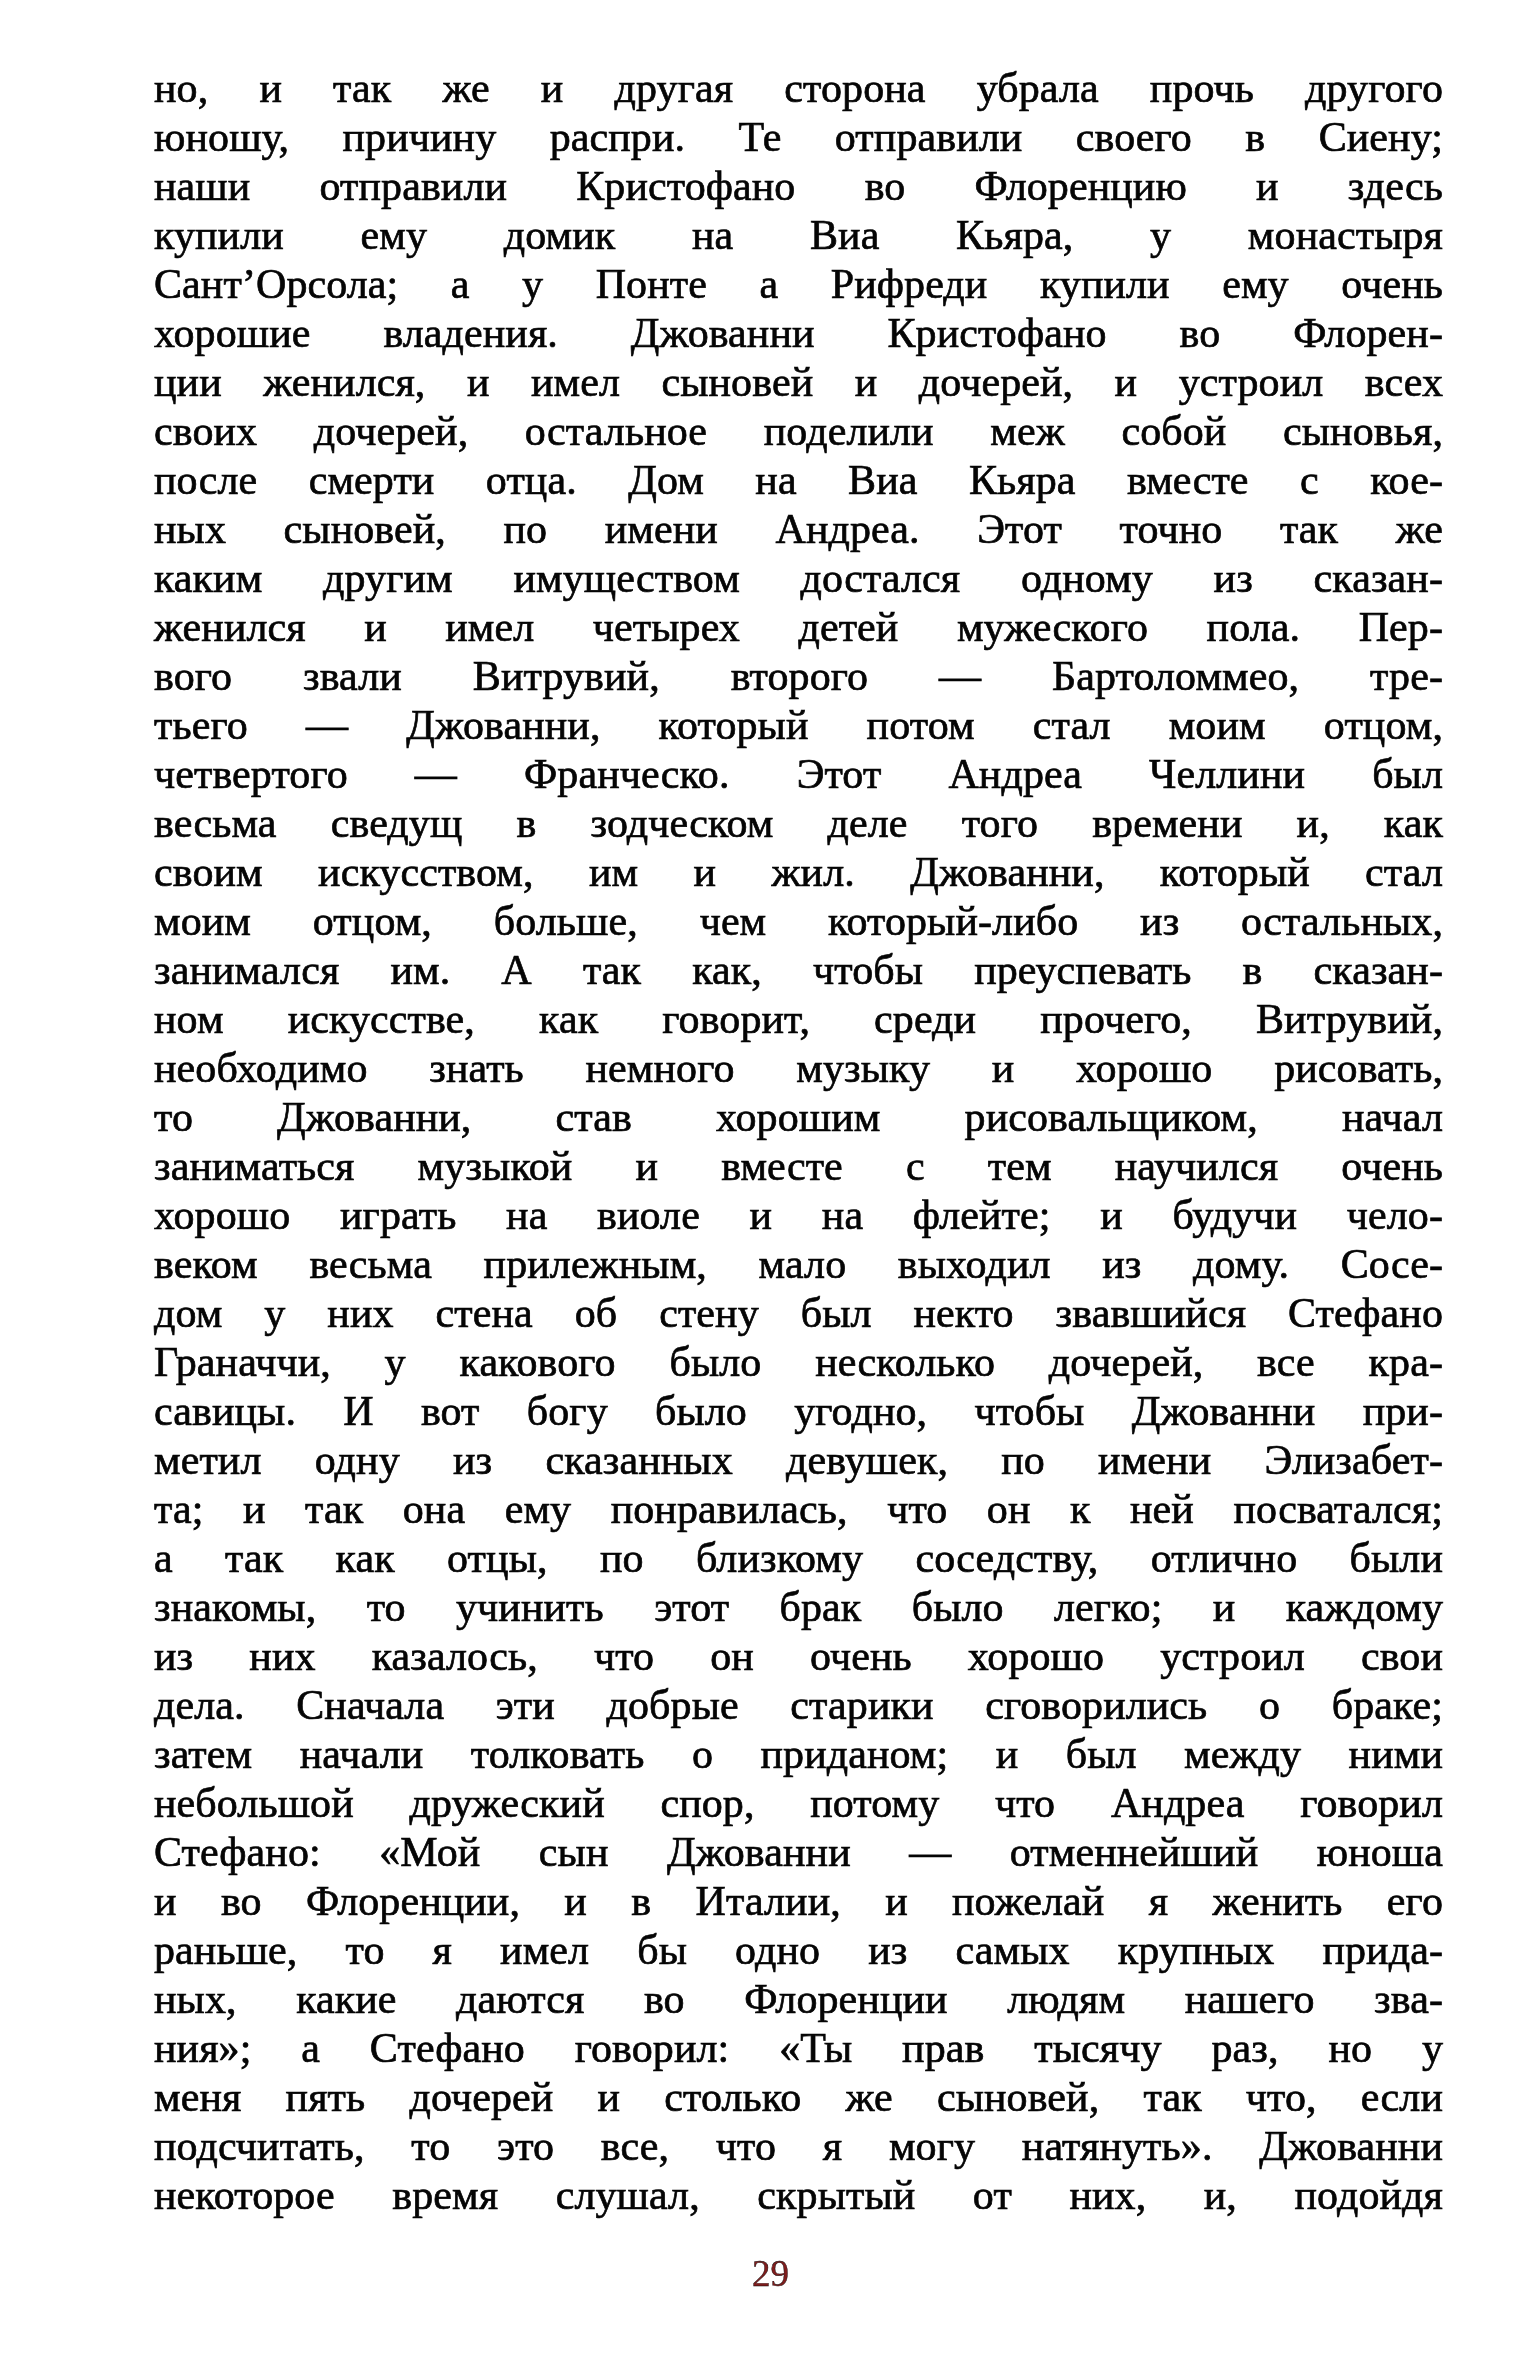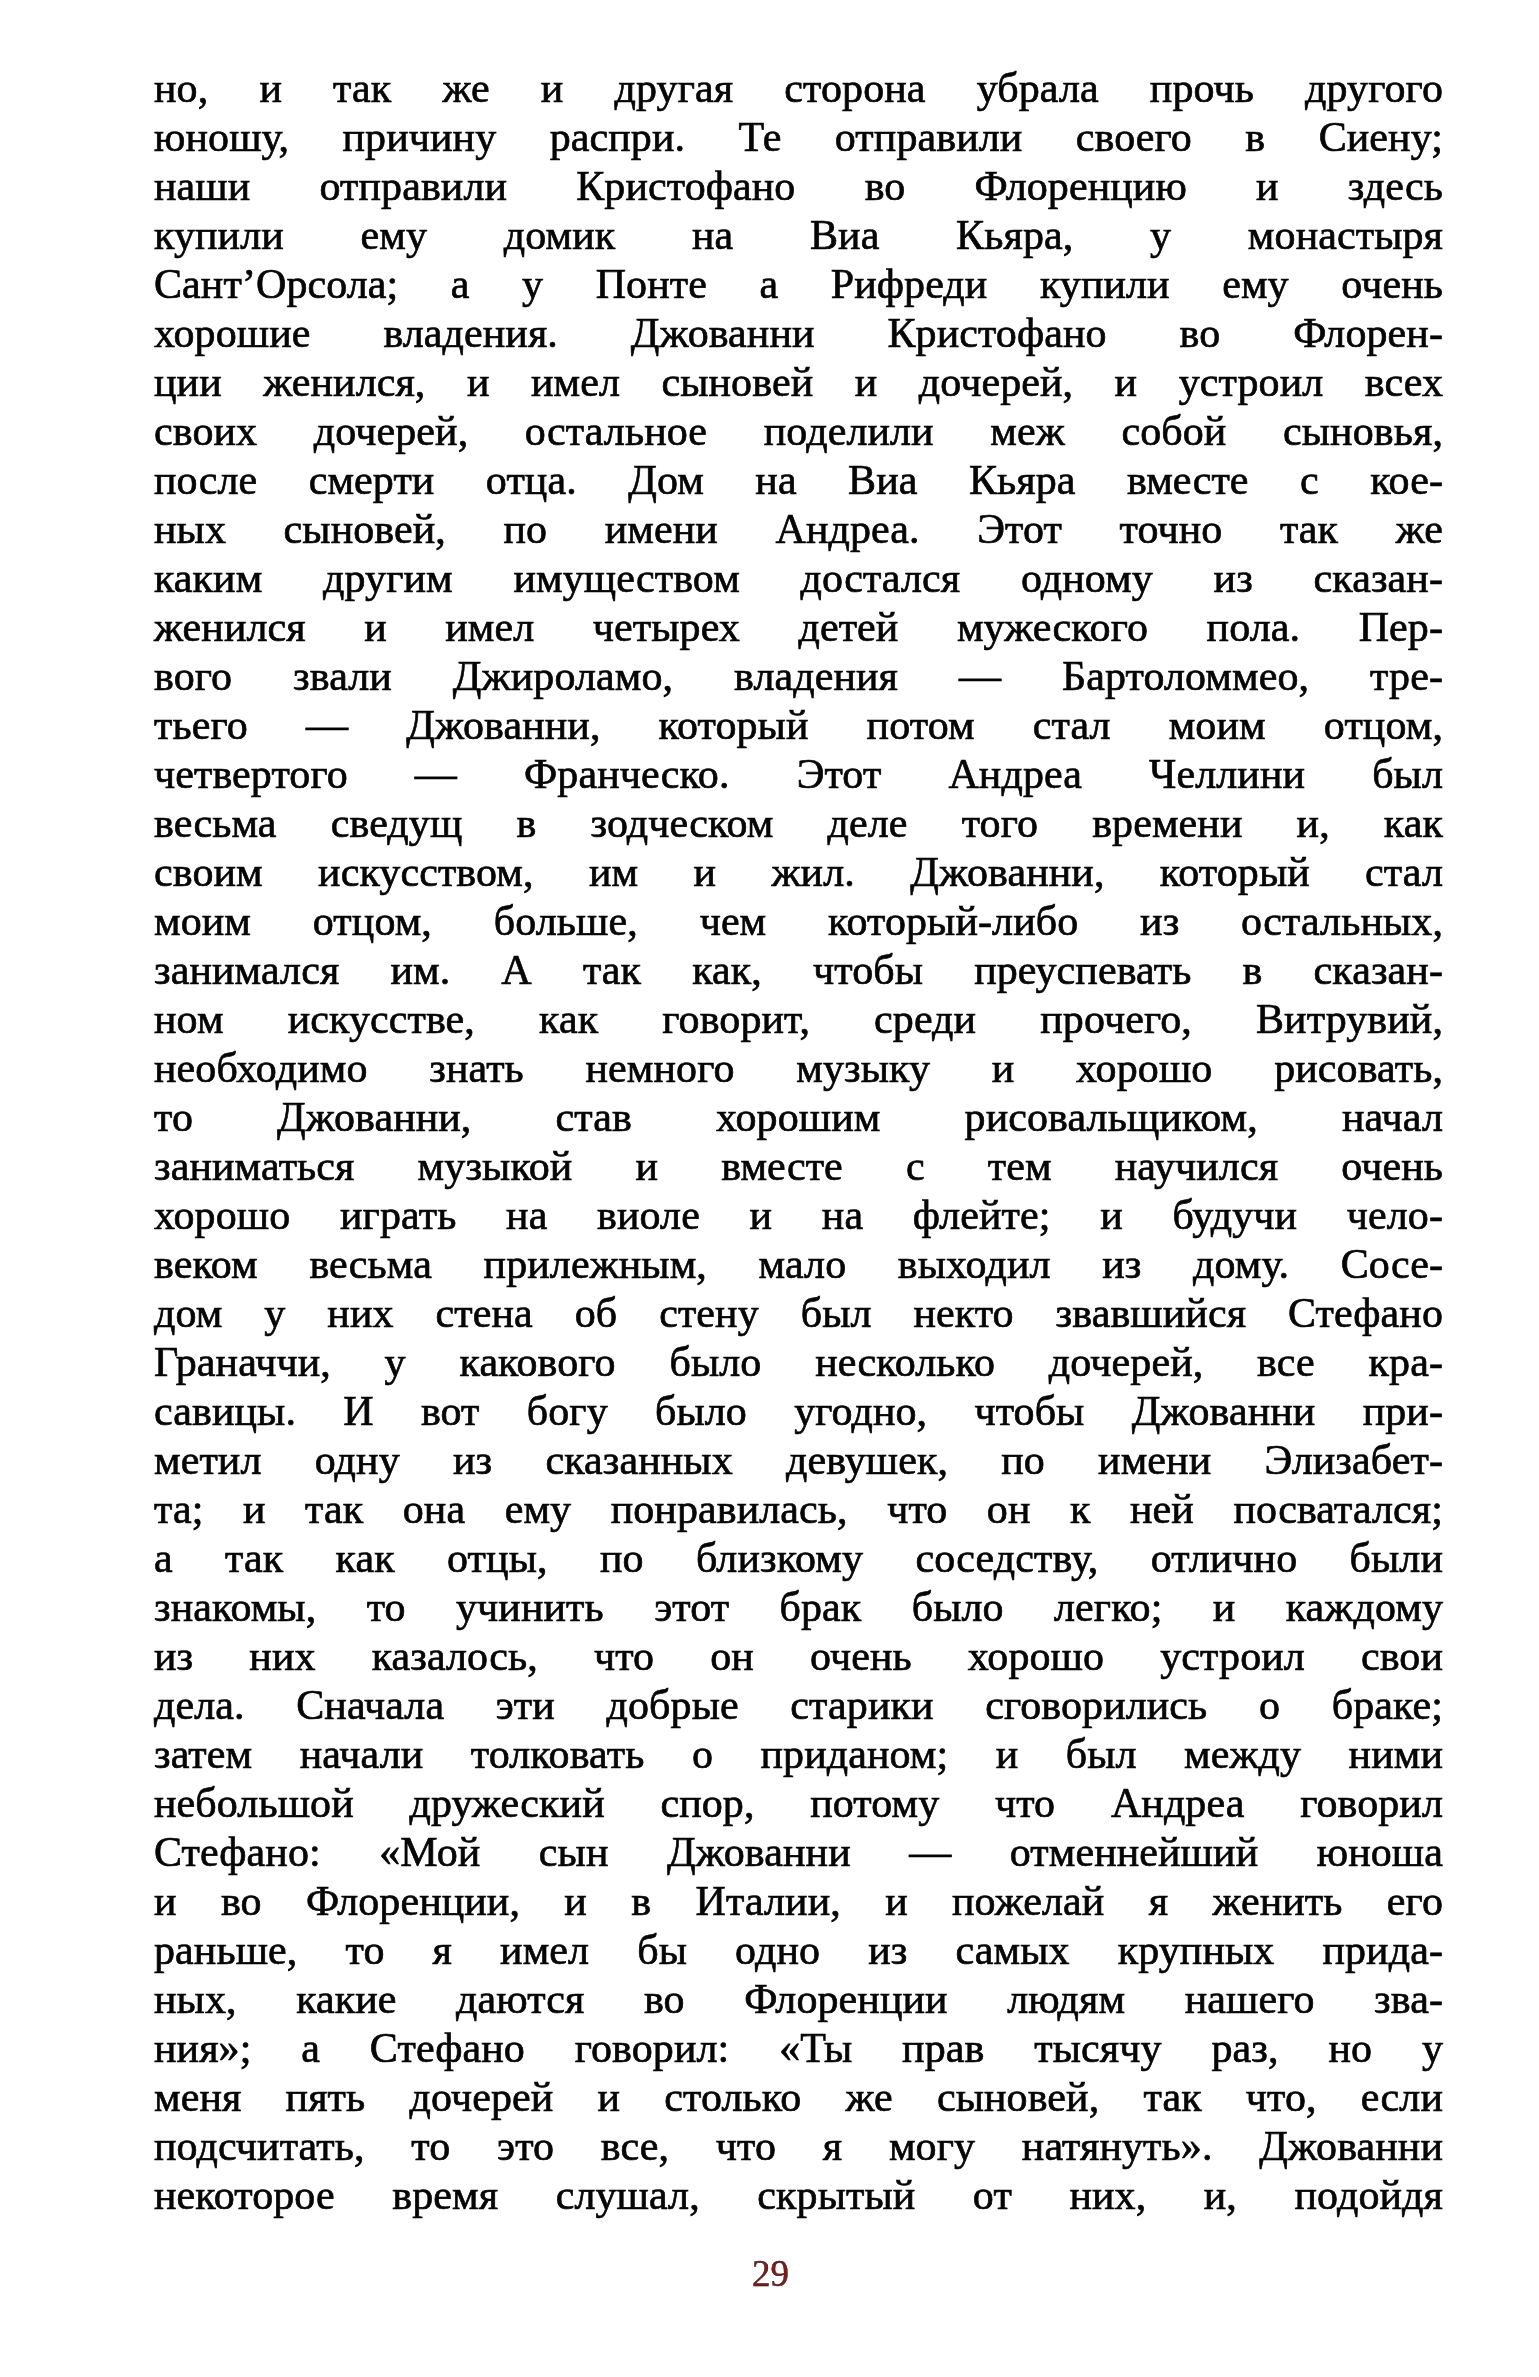--- a/index.html
+++ b/index.html
@@ -62,21 +62,21 @@
       <div class="text-line">наши отправили Кристофано во Флоренцию и здесь</div>
       <div class="text-line">купили ему домик на Виа Кьяра, у монастыря</div>
       <div class="text-line">Сант’Орсола; а у Понте а Рифреди купили ему очень</div>
       <div class="text-line">хорошие владения. Джованни Кристофано во Флорен-</div>
       <div class="text-line">ции женился, и имел сыновей и дочерей, и устроил всех</div>
       <div class="text-line">своих дочерей, остальное поделили меж собой сыновья,</div>
       <div class="text-line">после смерти отца. Дом на Виа Кьяра вместе с кое-</div>
       <div class="text-line">ных сыновей, по имени Андреа. Этот точно так же</div>
       <div class="text-line">каким другим имуществом достался одному из сказан-</div>
       <div class="text-line">женился и имел четырех детей мужеского пола. Пер-</div>
-      <div class="text-line">вого звали Джироламо, владения — Бартоломмео, тре-</div>
+      <div class="text-line">вого звали Витрувий, второго — Бартоломмео, тре-</div>
       <div class="text-line">тьего — Джованни, который потом стал моим отцом,</div>
       <div class="text-line">четвертого — Франческо. Этот Андреа Челлини был</div>
       <div class="text-line">весьма сведущ в зодческом деле того времени и, как</div>
       <div class="text-line">своим искусством, им и жил. Джованни, который стал</div>
       <div class="text-line">моим отцом, больше, чем который-либо из остальных,</div>
       <div class="text-line">занимался им. А так как, чтобы преуспевать в сказан-</div>
       <div class="text-line">ном искусстве, как говорит, среди прочего, Витрувий,</div>
       <div class="text-line">необходимо знать немного музыку и хорошо рисовать,</div>
       <div class="text-line">то Джованни, став хорошим рисовальщиком, начал</div>
       <div class="text-line">заниматься музыкой и вместе с тем научился очень</div>

